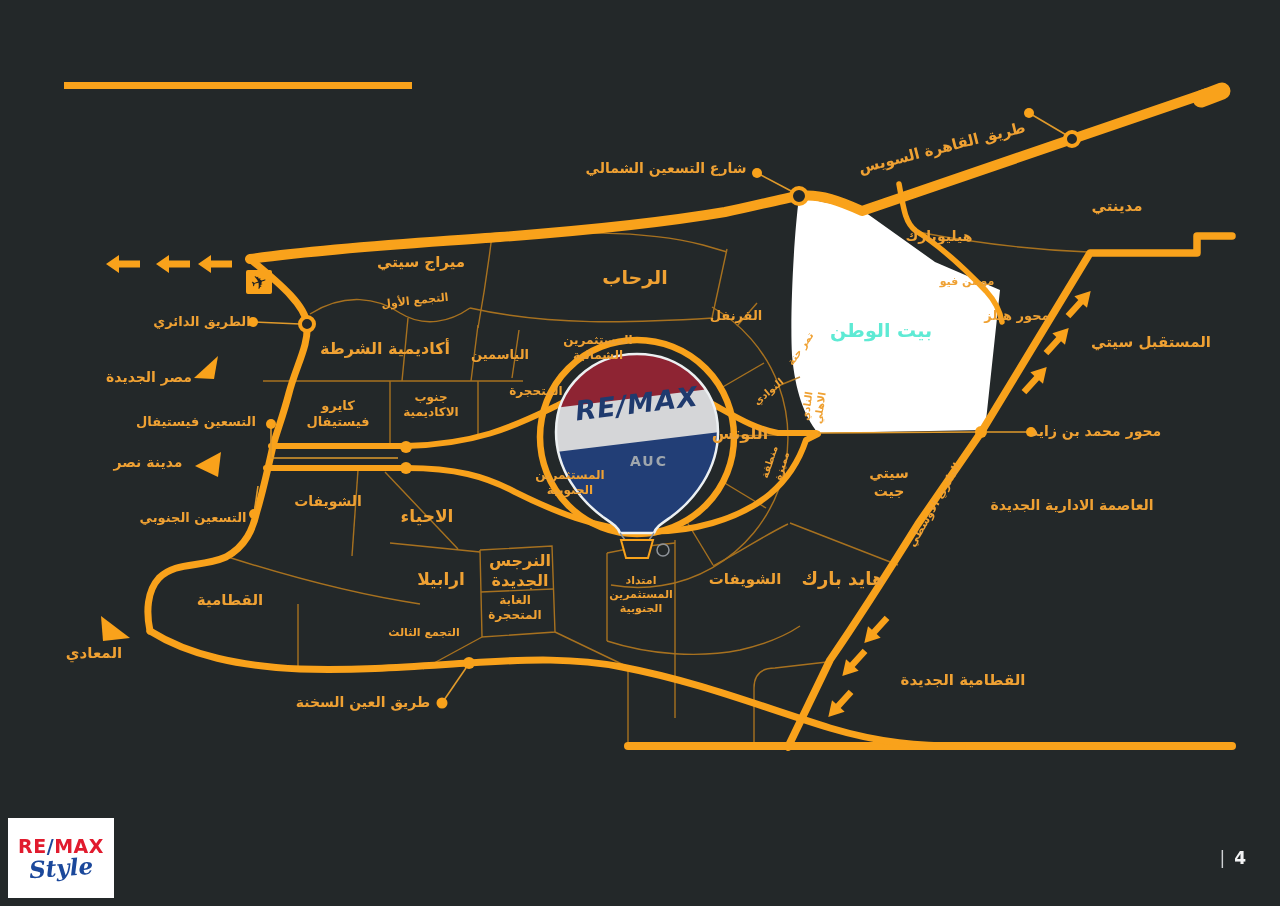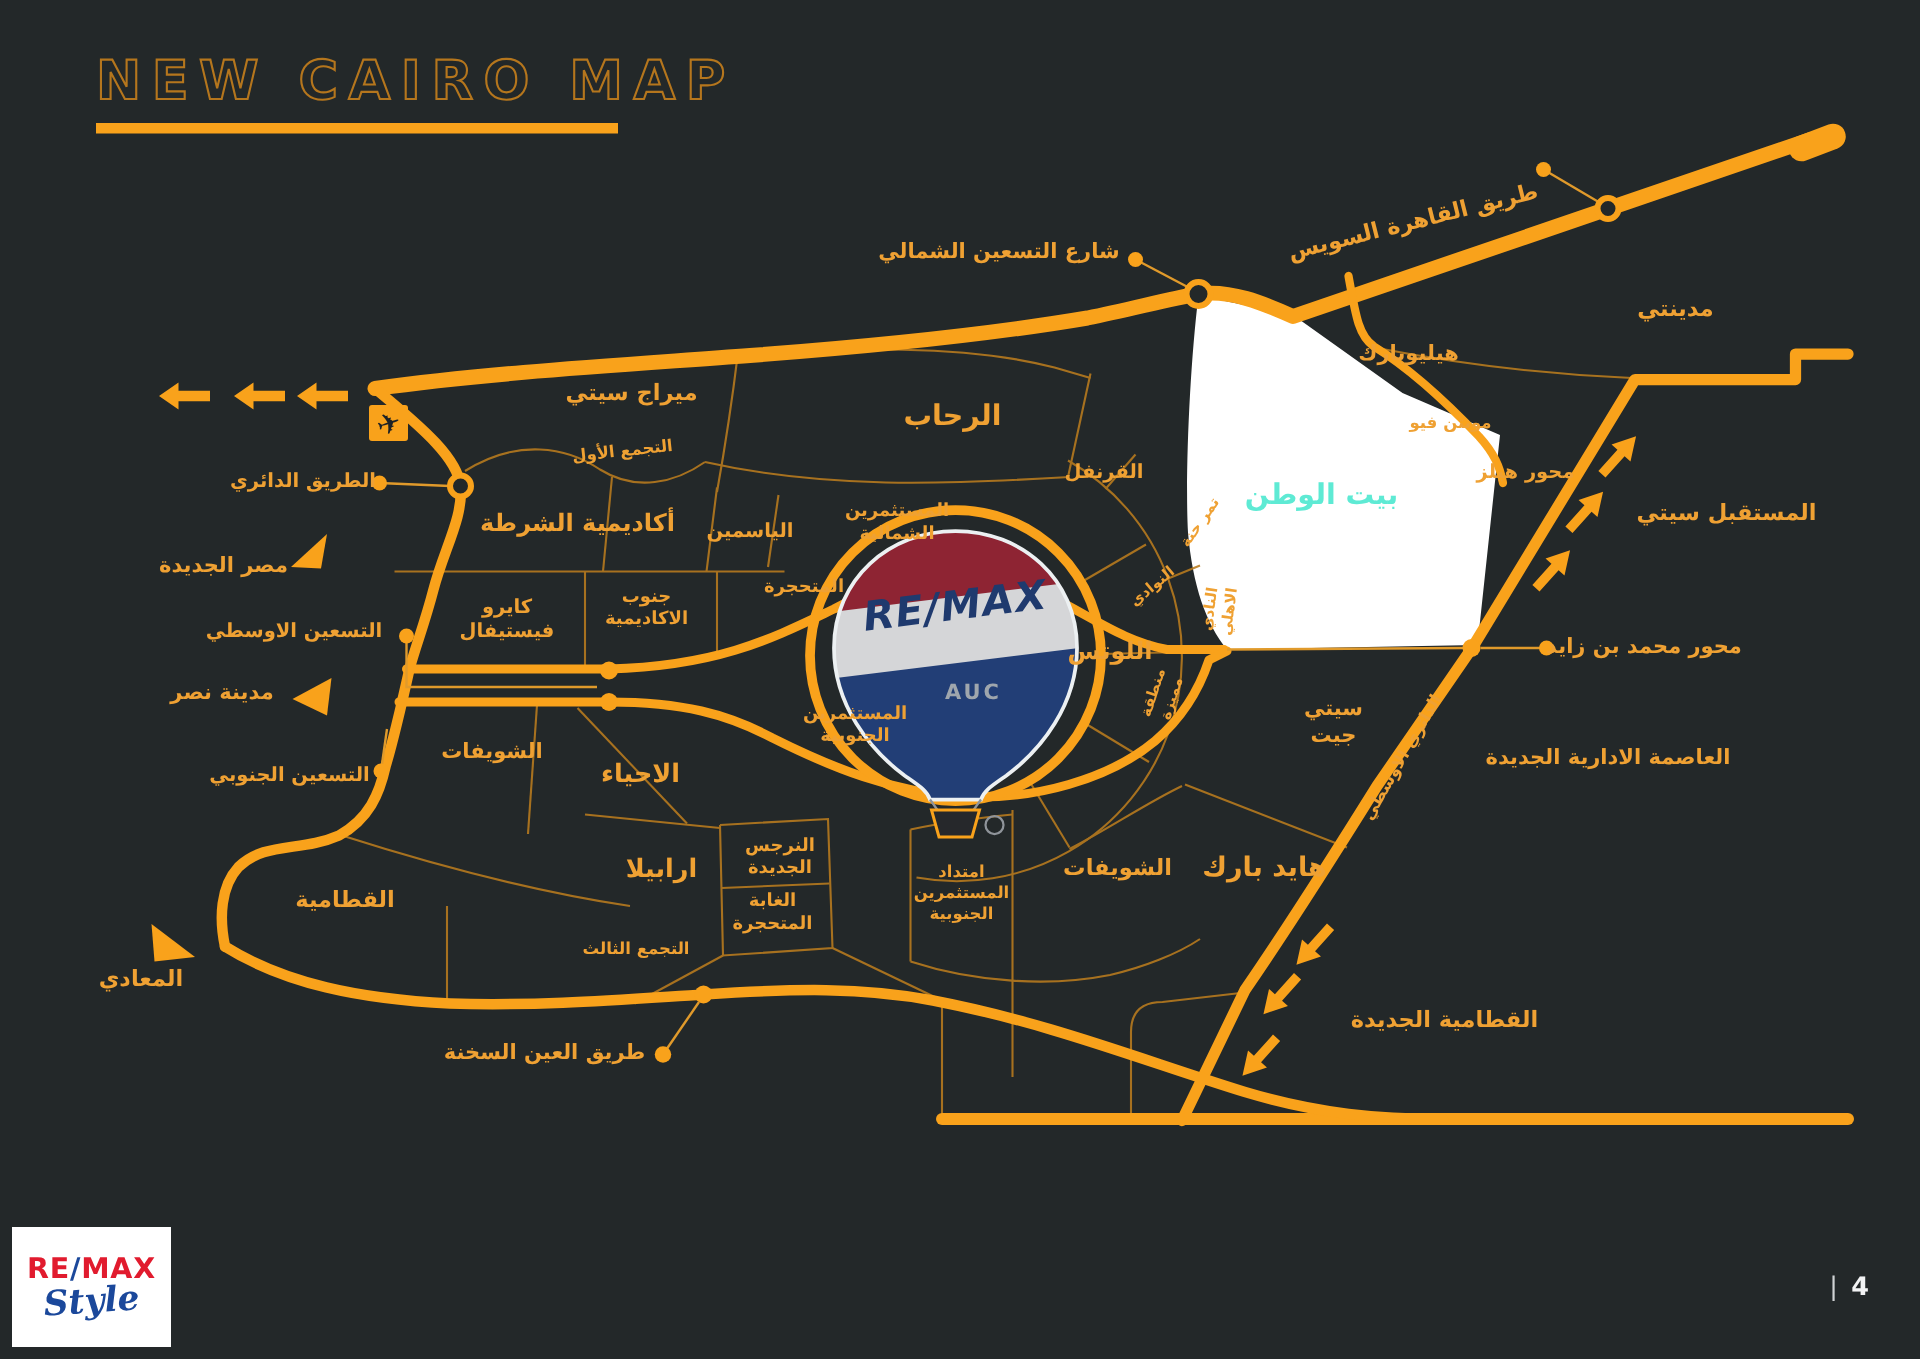--- a/index.html
+++ b/index.html
@@ -169,21 +169,20 @@
              C613,524 618,527 620,533 L654,533 C656,527 661,524 671,517
              C694,500 718,470 718,432 C718,386 681,354 637,354 Z" fill="none" stroke="#ecf0f2" stroke-width="2.5"></path>
     <text x="637" y="413" text-anchor="middle" transform="rotate(-7 637 405)" font-family="DejaVu Sans, sans-serif" font-size="27" font-weight="800" font-style="italic" fill="#1F3A6E" letter-spacing="1">RE/MAX</text>
     <text x="649" y="466" text-anchor="middle" font-family="DejaVu Sans, sans-serif" font-size="14" font-weight="700" fill="#9fa6ad" letter-spacing="2">AUC</text>
     <path d="M620,533 L625,540 M654,533 L649,540" stroke="#8f949a" stroke-width="1.5"></path>
     <polygon points="621,540 653,540 648,558 626,558" fill="#26282b" stroke="#F9A21B" stroke-width="2"></polygon>
     <circle cx="663" cy="550" r="6" fill="none" stroke="#8f949a" stroke-width="1.5"></circle>
   </g>
 </svg>
 
-<div class="title">NEW CAIRO MAP</div>
 <div class="title-underline"></div>
 
 <div class="lbl" dir="rtl" style="left:421px;top:262px;font-size:15px">ميراج سيتي</div>
 <div class="lbl" dir="rtl" style="left:415px;top:301px;font-size:11px;transform:translate(-50%,-50%) rotate(-6deg)">التجمع الأول</div>
 <div class="lbl" dir="rtl" style="left:635px;top:278px;font-size:19px">الرحاب</div>
 <div class="lbl" dir="rtl" style="left:736px;top:316px;font-size:13px">القرنفل</div>
 <div class="lbl" dir="rtl" style="left:385px;top:349px;font-size:16px">أكاديمية الشرطة</div>
 <div class="lbl" dir="rtl" style="left:500px;top:355px;font-size:13px">الياسمين</div>
 <div class="lbl wrap" dir="rtl" style="left:598px;top:348px;font-size:12px;width:92px">المستثمرين الشمالية</div>
 <div class="lbl" dir="rtl" style="left:536px;top:391px;font-size:12px">المتحجرة</div>
@@ -196,34 +195,34 @@
 <div class="lbl wrap" dir="rtl" style="left:967px;top:282px;font-size:11px;width:55px">مونتن فيو</div>
 <div class="lbl" dir="rtl" style="left:1017px;top:316px;font-size:13px">محور هيلز</div>
 <div class="lbl" dir="rtl" style="left:1151px;top:342px;font-size:15px">المستقبل سيتي</div>
 <div class="lbl wrap" dir="rtl" style="left:889px;top:482px;font-size:14px;width:58px">سيتي جيت</div>
 <div class="lbl" dir="rtl" style="left:1072px;top:506px;font-size:14px">العاصمة الادارية الجديدة</div>
 <div class="lbl" dir="rtl" style="left:328px;top:502px;font-size:14px">الشويفات</div>
 <div class="lbl" dir="rtl" style="left:427px;top:517px;font-size:17px">الاحياء</div>
 <div class="lbl wrap" dir="rtl" style="left:570px;top:483px;font-size:12px;width:88px">المستثمرين الجنوبية</div>
 <div class="lbl" dir="rtl" style="left:745px;top:579px;font-size:15px">الشويفات</div>
 <div class="lbl" dir="rtl" style="left:843px;top:579px;font-size:18px">هايد بارك</div>
-<div class="lbl wrap" dir="rtl" style="left:520px;top:571px;font-size:12px;width:64px">النرجس الجديدة</div>
+<div class="lbl wrap" dir="rtl" style="left:520px;top:571px;font-size:16px;width:64px">النرجس الجديدة</div>
 <div class="lbl wrap" dir="rtl" style="left:515px;top:608px;font-size:12px;width:64px">الغابة المتحجرة</div>
 <div class="lbl wrap" dir="rtl" style="left:641px;top:595px;font-size:11px;width:88px">امتداد المستثمرين الجنوبية</div>
 <div class="lbl" dir="rtl" style="left:441px;top:580px;font-size:17px">ارابيلا</div>
 <div class="lbl" dir="rtl" style="left:424px;top:633px;font-size:11px">التجمع الثالث</div>
 <div class="lbl" dir="rtl" style="left:230px;top:600px;font-size:15px">القطامية</div>
 <div class="lbl" dir="rtl" style="left:963px;top:680px;font-size:15px">القطامية الجديدة</div>
 <div class="lbl" dir="rtl" style="left:149px;top:378px;font-size:14px">مصر الجديدة</div>
 <div class="lbl" dir="rtl" style="left:148px;top:463px;font-size:14px">مدينة نصر</div>
 <div class="lbl" dir="rtl" style="left:94px;top:653px;font-size:15px">المعادي</div>
 <div class="lbl" dir="rtl" style="left:666px;top:169px;font-size:14px">شارع التسعين الشمالي</div>
 <div class="lbl" dir="rtl" style="left:942px;top:148px;font-size:15px;transform:translate(-50%,-50%) rotate(-14deg)">طريق القاهرة السويس</div>
 <div class="lbl" dir="rtl" style="left:202px;top:322px;font-size:13px">الطريق الدائري</div>
-<div class="lbl" dir="rtl" style="left:196px;top:422px;font-size:13px">التسعين الاوسطي</div>
+<div class="lbl" dir="rtl" style="left:196px;top:422px;font-size:13px">التسعين فيستيفال</div>
 <div class="lbl" dir="rtl" style="left:193px;top:518px;font-size:13px">التسعين الجنوبي</div>
 <div class="lbl" dir="rtl" style="left:363px;top:703px;font-size:14px">طريق العين السخنة</div>
 <div class="lbl" dir="rtl" style="left:1096px;top:432px;font-size:14px">محور محمد بن زايد</div>
 <div class="lbl" dir="rtl" style="left:935px;top:505px;font-size:11px;transform:translate(-50%,-50%) rotate(-60deg)">الدائري الاوسطي</div>
 <div class="lbl" dir="rtl" style="left:801px;top:349px;font-size:10px;transform:translate(-50%,-50%) rotate(-55deg)">تمر حنة</div>
 <div class="lbl wrap" dir="rtl" style="left:814px;top:407px;font-size:10px;width:46px;transform:translate(-50%,-50%) rotate(-82deg)">النادي الاهلي</div>
 <div class="lbl" dir="rtl" style="left:769px;top:392px;font-size:10px;transform:translate(-50%,-50%) rotate(-40deg)">النوادي</div>
 <div class="lbl wrap" dir="rtl" style="left:776px;top:464px;font-size:10px;width:46px;transform:translate(-50%,-50%) rotate(-72deg)">منطقة مميزة</div>
 
 <div class="logo-card">

